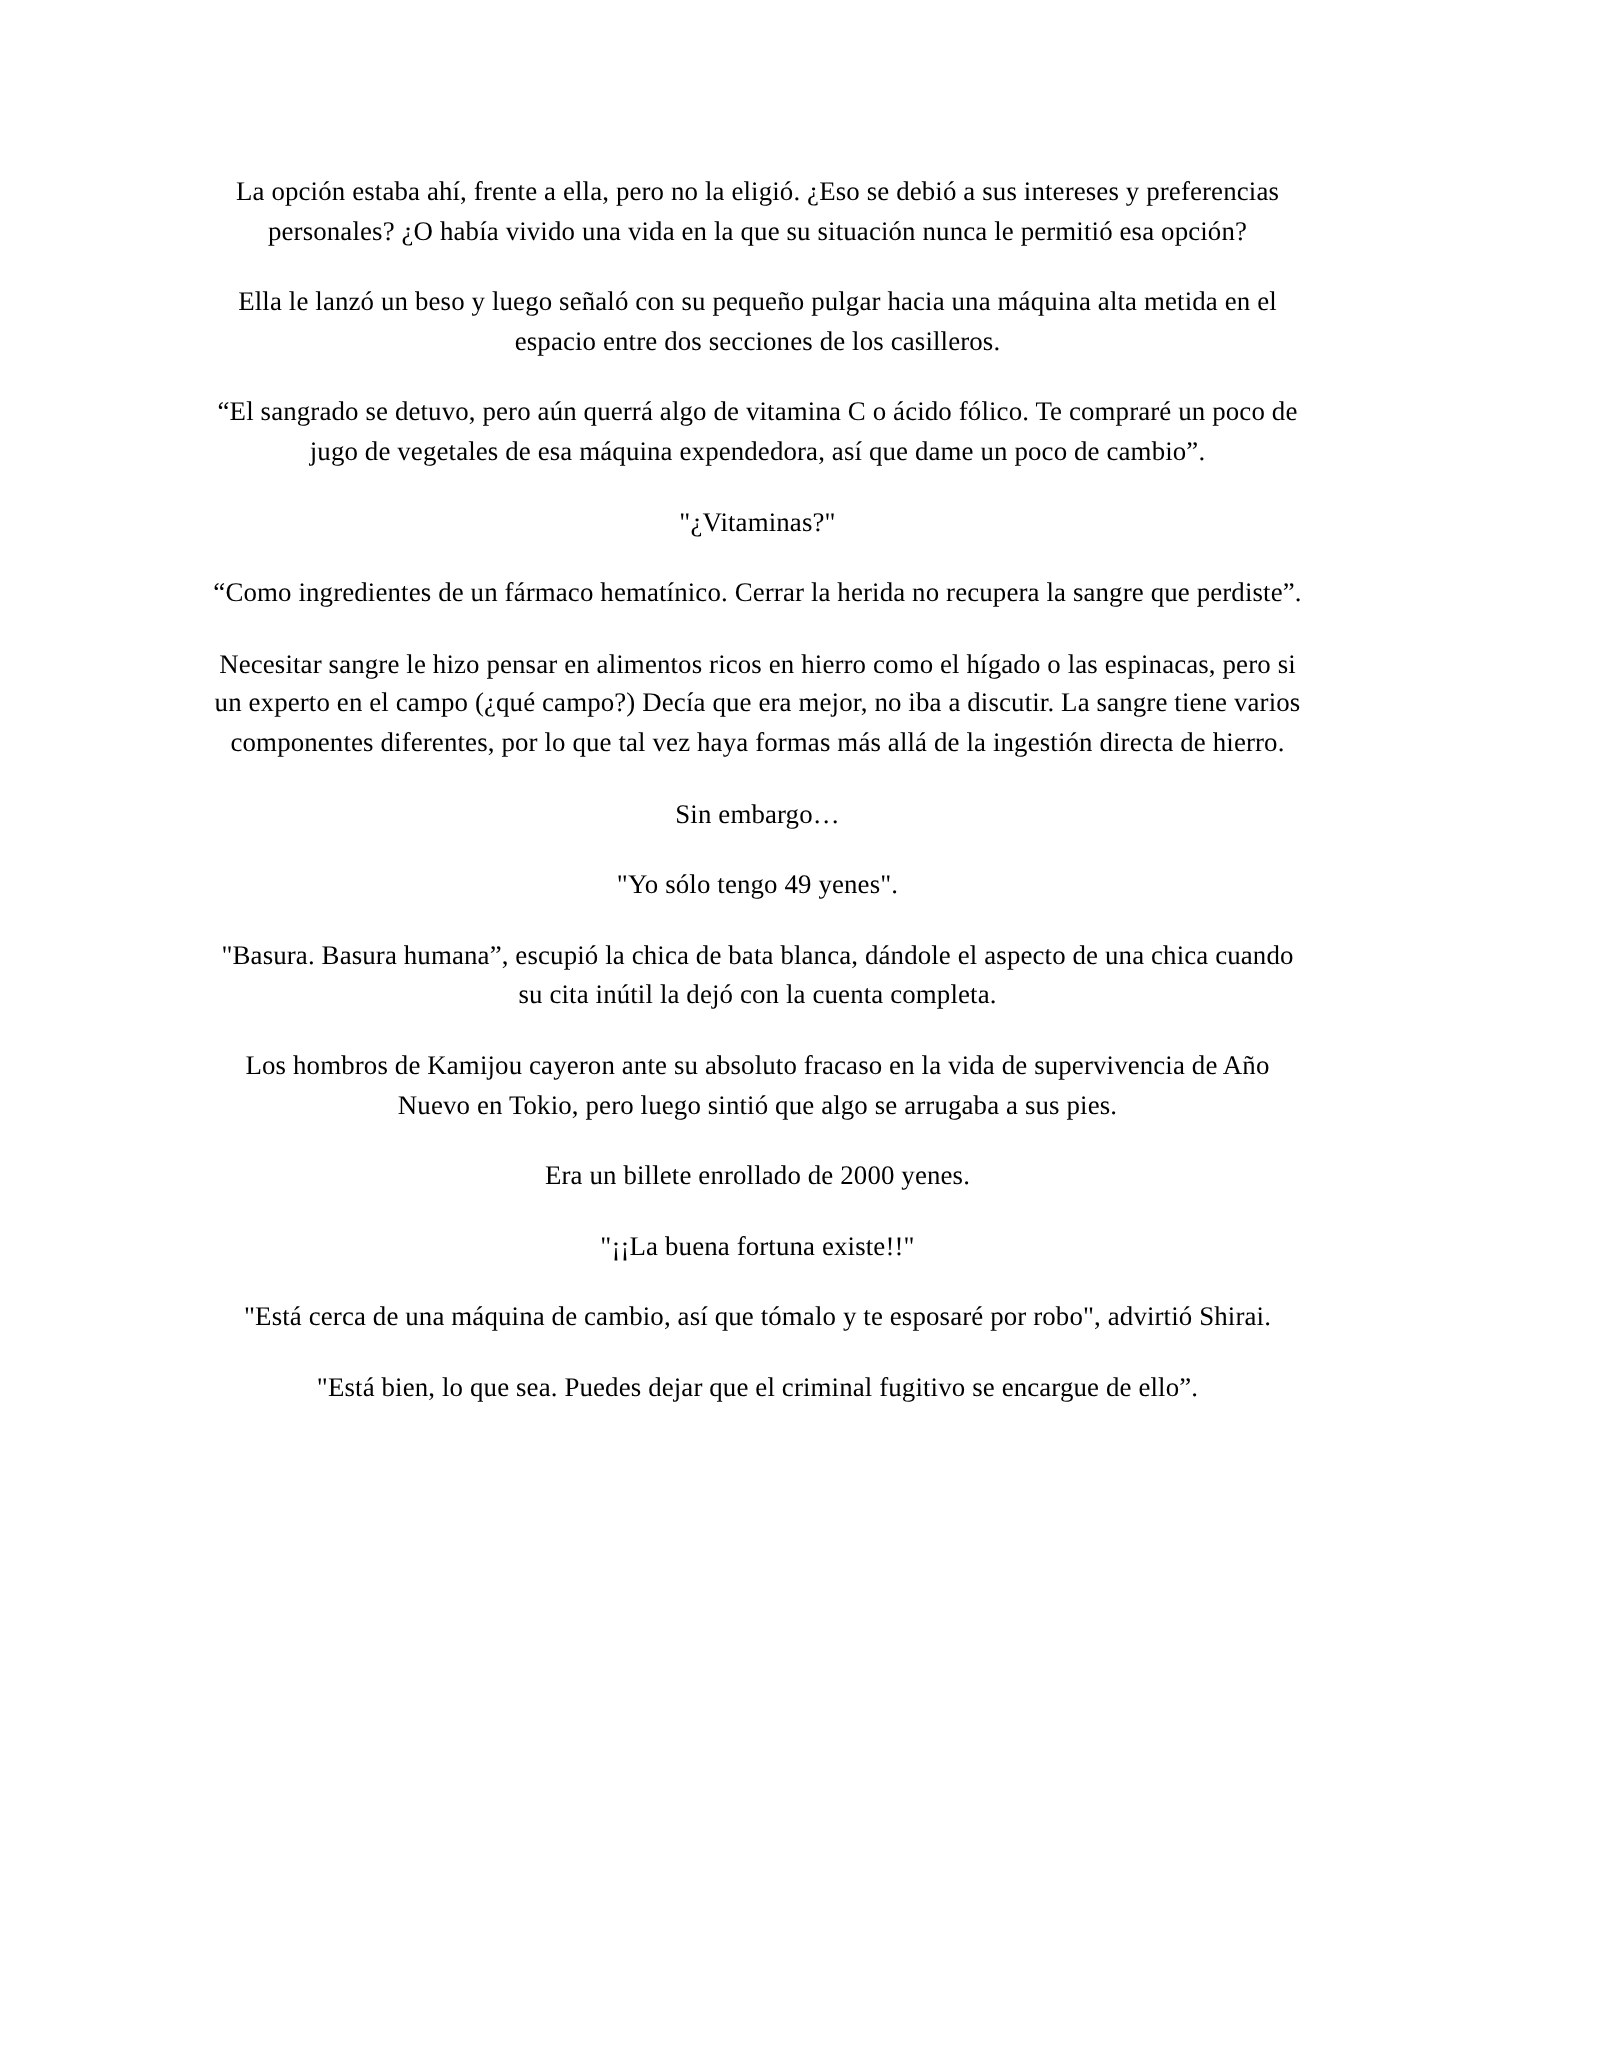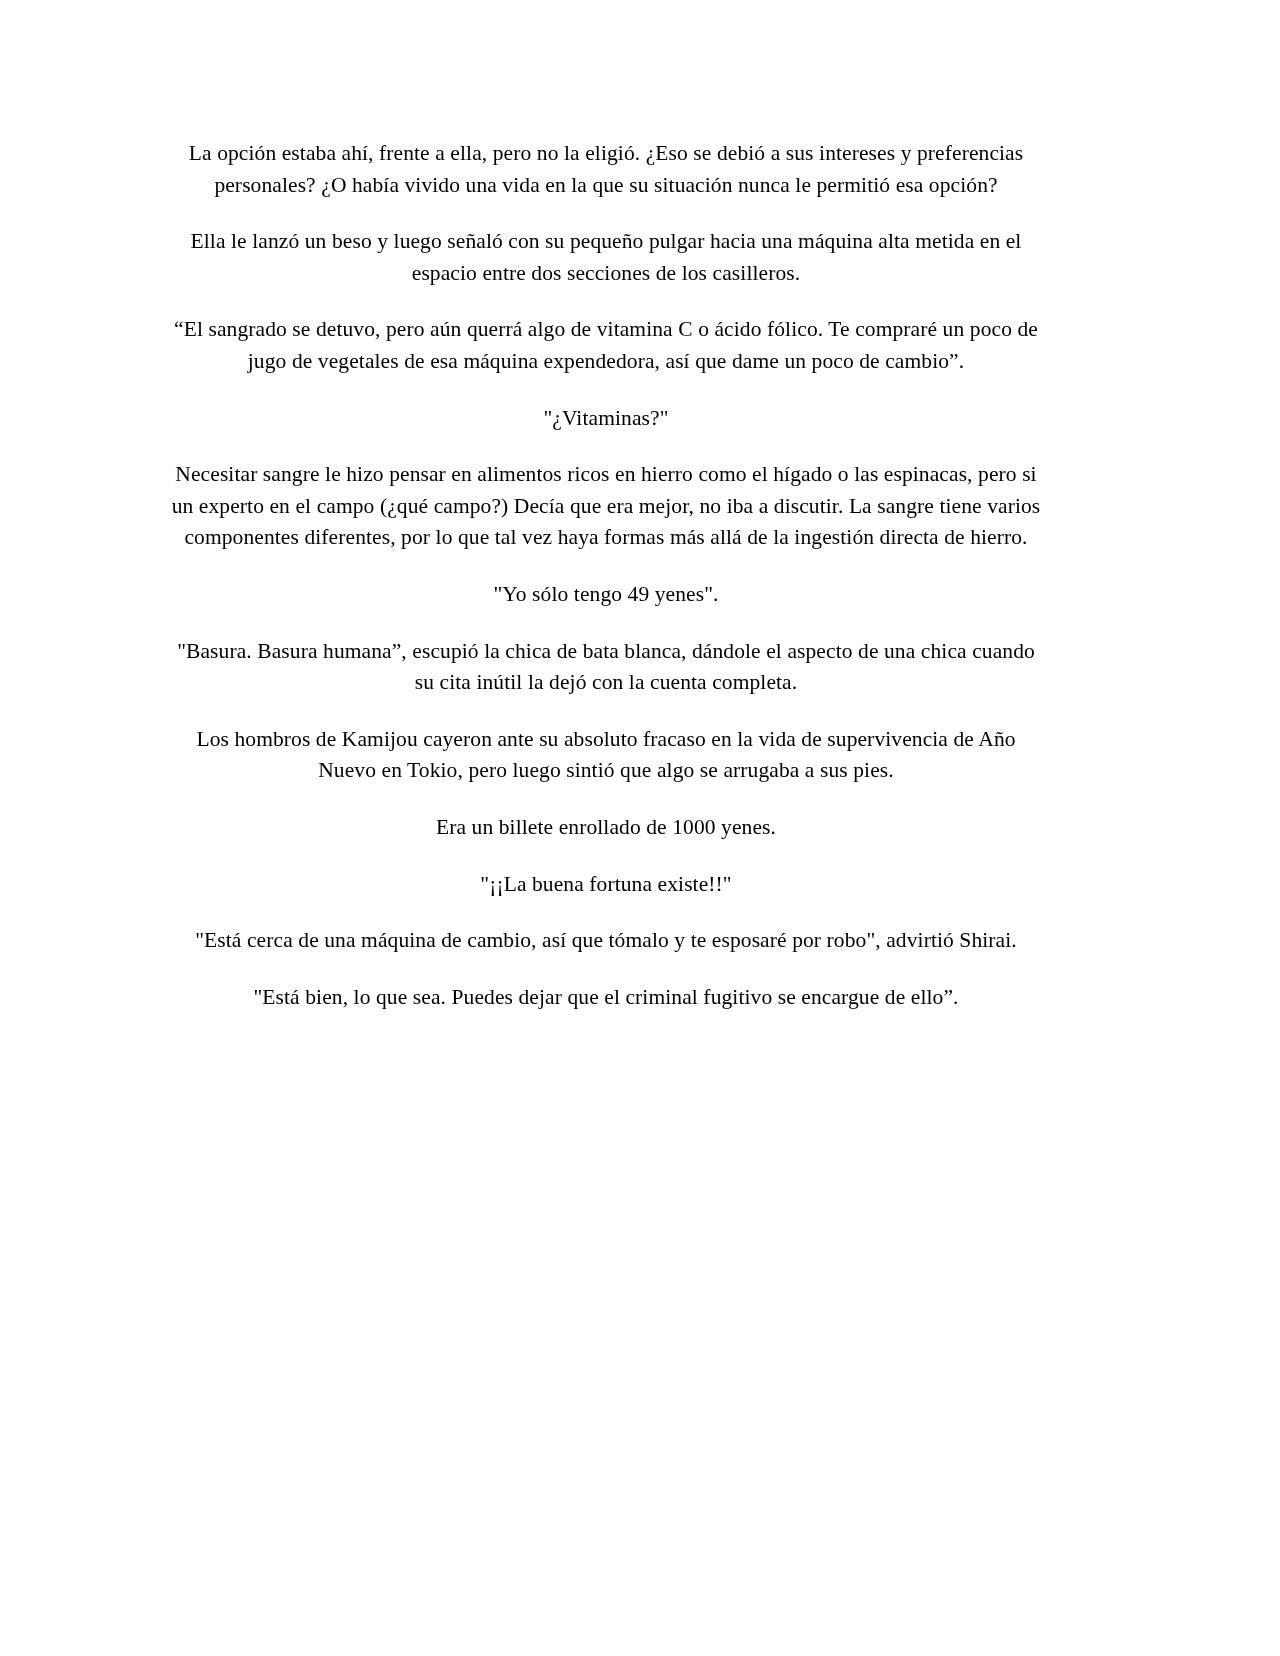--- a/index.html
+++ b/index.html
@@ -33,22 +33,24 @@
 </style>
 </head>
 <body>
 
 <div class="page">
   <div class="doc-body">
     <p class="para">La opción estaba ahí, frente a ella, pero no la eligió. ¿Eso se debió a sus intereses y preferencias personales? ¿O había vivido una vida en la que su situación nunca le permitió esa opción?</p>
     <p class="para">Ella le lanzó un beso y luego señaló con su pequeño pulgar hacia una máquina alta metida en el espacio entre dos secciones de los casilleros.</p>
     <p class="para">“El sangrado se detuvo, pero aún querrá algo de vitamina C o ácido fólico. Te compraré un poco de jugo de vegetales de esa máquina expendedora, así que dame un poco de cambio”.</p>
     <p class="para">"¿Vitaminas?"</p>
+    <p class="para">“Como ingredientes de un fármaco hematínico. Cerrar la herida no recupera la sangre que perdiste”.</p>
     <p class="para">Necesitar sangre le hizo pensar en alimentos ricos en hierro como el hígado o las espinacas, pero si un experto en el campo (¿qué campo?) Decía que era mejor, no iba a discutir. La sangre tiene varios componentes diferentes, por lo que tal vez haya formas más allá de la ingestión directa de hierro.</p>
+    <p class="para">Sin embargo…</p>
     <p class="para">"Yo sólo tengo 49 yenes".</p>
     <p class="para">"Basura. Basura humana”, escupió la chica de bata blanca, dándole el aspecto de una chica cuando su cita inútil la dejó con la cuenta completa.</p>
     <p class="para">Los hombros de Kamijou cayeron ante su absoluto fracaso en la vida de supervivencia de Año Nuevo en Tokio, pero luego sintió que algo se arrugaba a sus pies.</p>
-    <p class="para">Era un billete enrollado de 1000 yenes.</p>
+    <p class="para">Era un billete enrollado de 2000 yenes.</p>
     <p class="para">"¡¡La buena fortuna existe!!"</p>
     <p class="para">"Está cerca de una máquina de cambio, así que tómalo y te esposaré por robo", advirtió Shirai.</p>
     <p class="para">"Está bien, lo que sea. Puedes dejar que el criminal fugitivo se encargue de ello”.</p>
   </div>
 </div>
 
 </body></html>

